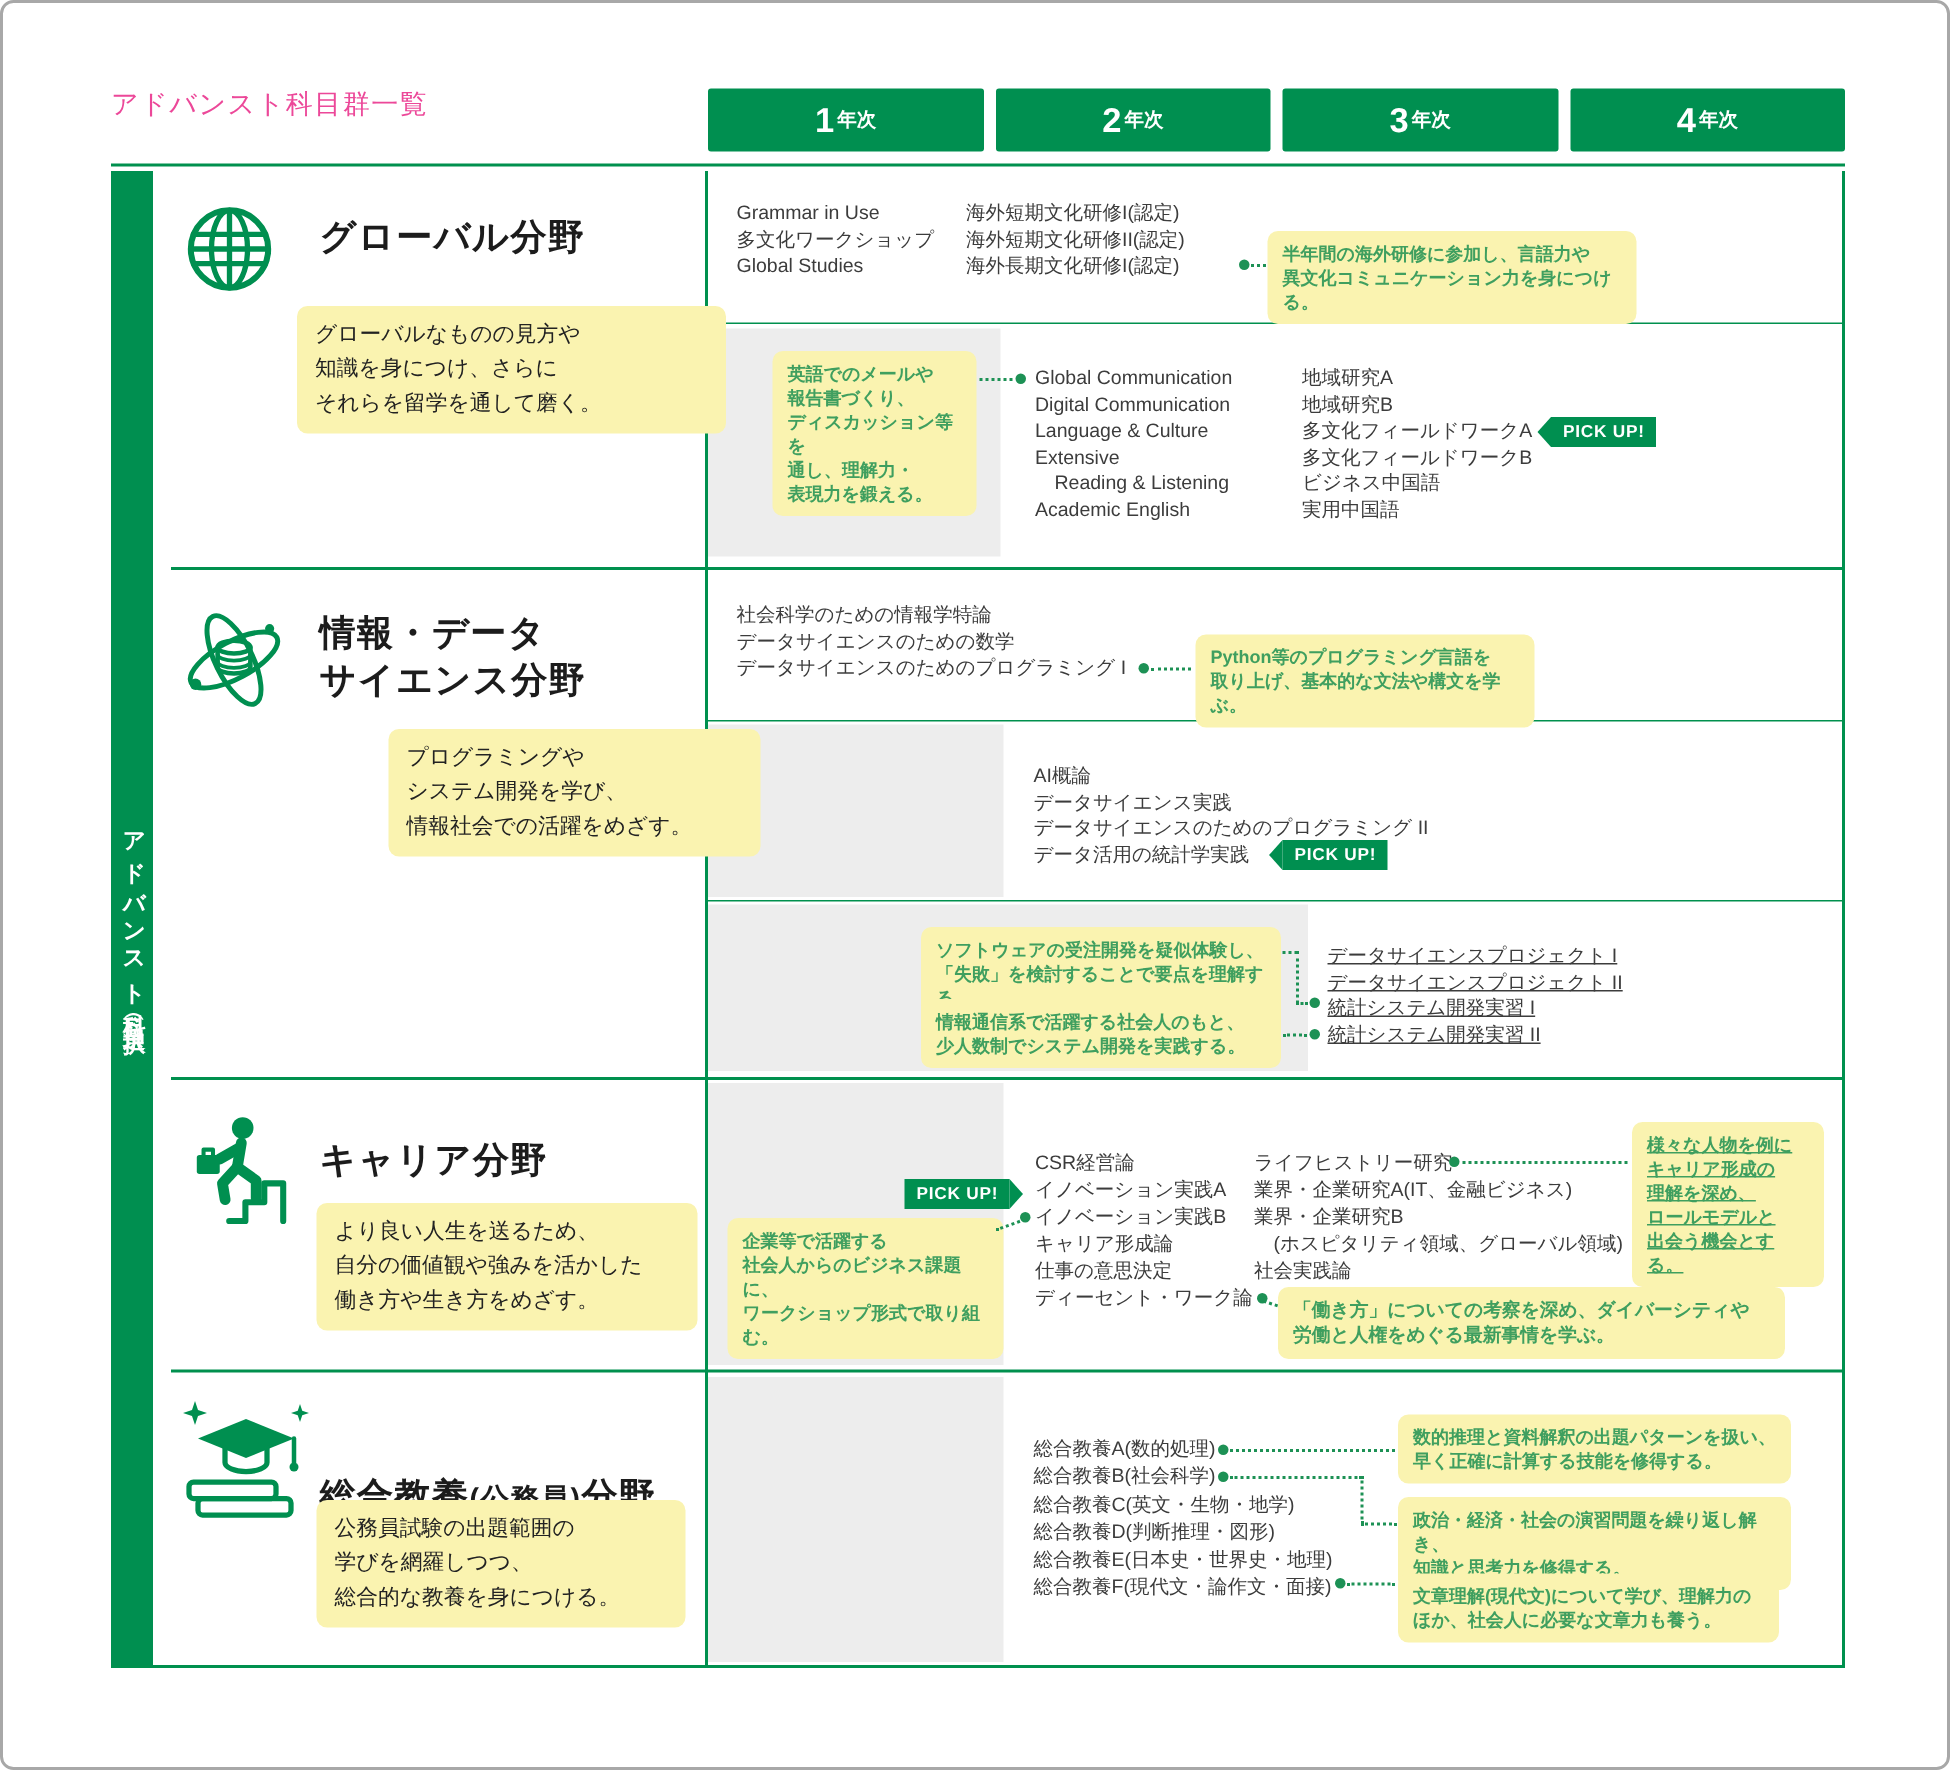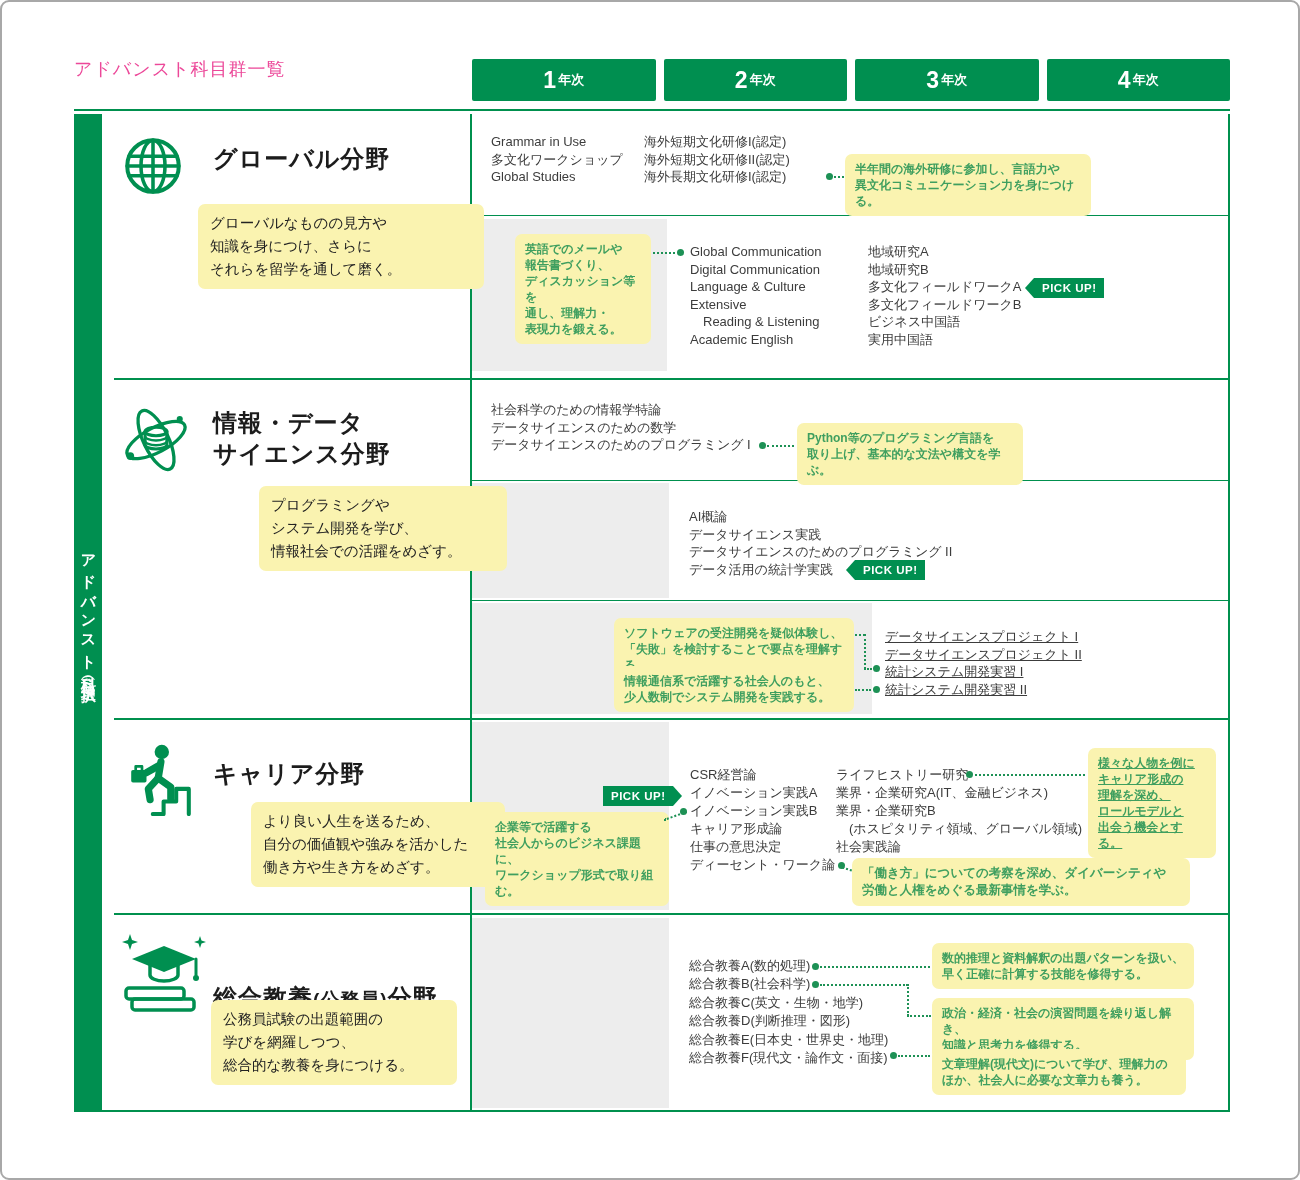--- a/index.html
+++ b/index.html
@@ -196,21 +196,21 @@
         <path d="M41 22 L38 40"></path>
         <path d="M38 40 L52 50 L52 63"></path>
         <path d="M38 40 L27 52 L29 64"></path>
         <path d="M39 26 L25 34"></path>
       </g>
       <rect class="fl" x="8" y="31" width="17" height="14" rx="2"></rect>
       <path class="st" d="M13 31 v-4 h7 v4" stroke-width="3"></path>
     </svg>
   </div>
   <div class="h1" style="left:211px;top:756px;">キャリア分野</div>
-  <div class="desc" style="left:209px;top:800px;width:254px;margin-left:40px;">より良い人生を送るため、
+  <div class="desc" style="left:209px;top:800px;width:254px;">より良い人生を送るため、
 自分の価値観や強みを活かした
 働き方や生き方をめざす。</div>
 
   <div class="badge right" style="left:601px;top:784px;">PICK UP!</div>
   <div class="note" style="left:483px;top:810px;width:184px;">企業等で活躍する
 社会人からのビジネス課題に、
 ワークショップ形式で取り組む。</div>
   <div class="dotted-h" style="left:662px;top:817px;width:24px;transform:rotate(-20deg);transform-origin:left center;"></div>
   <div class="dot" style="left:678px;top:806px;"></div>
   <div class="course-list" style="left:688px;top:764px;line-height:18px;">CSR経営論

